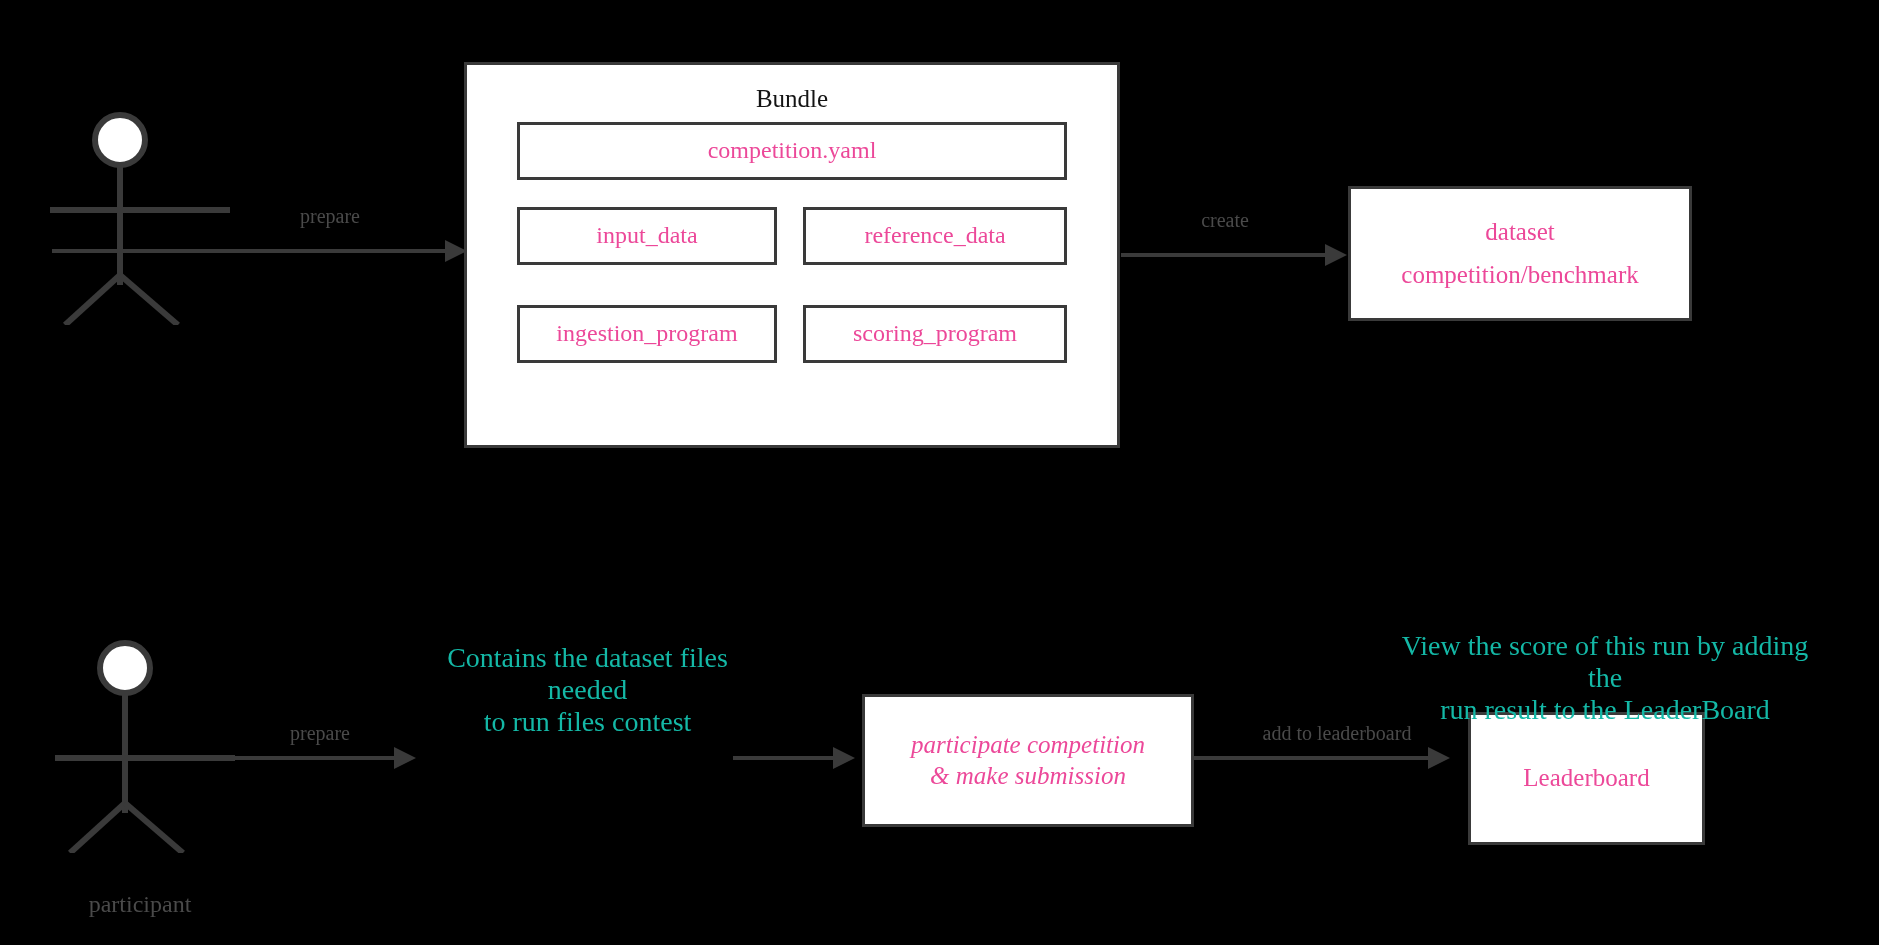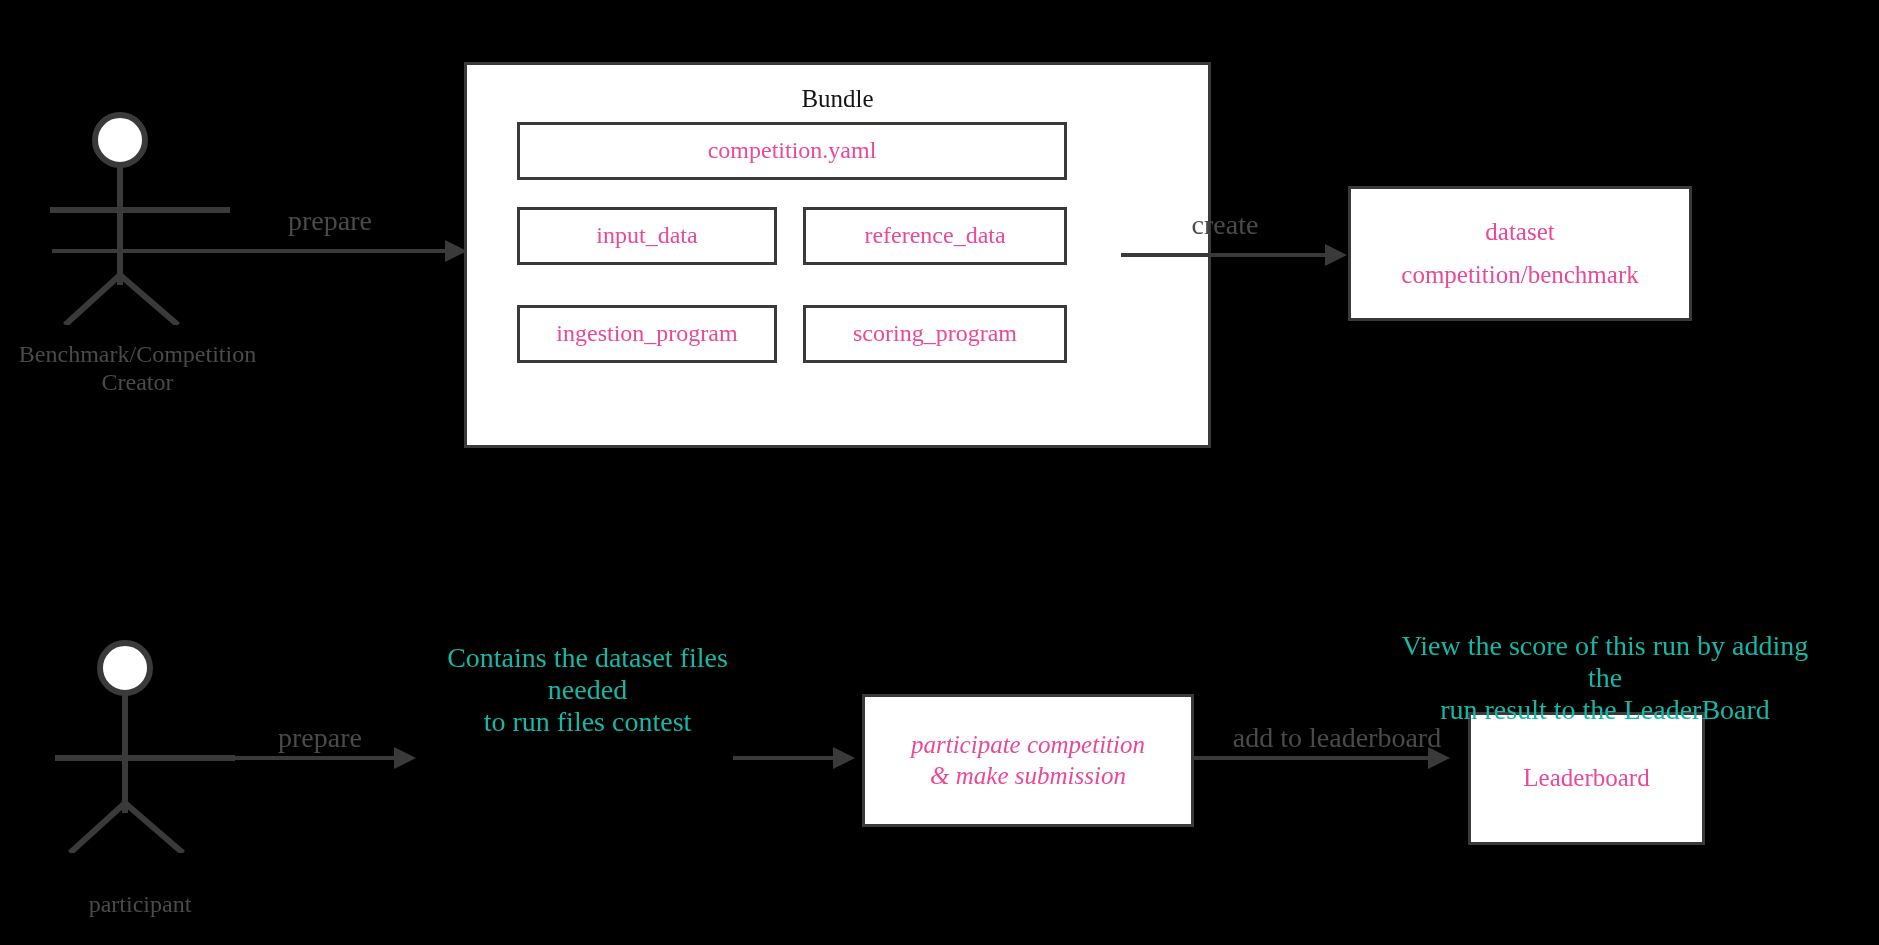--- a/index.html
+++ b/index.html
@@ -40,21 +40,21 @@
     position: absolute;
     left: 0; right: 0;
     text-align: center;
     color: #141414;
     font-size: 25px;
   }
 
   
   .edge-label {
     color: #4a4a4a;
-    font-size: 28px;
+    font-size: 20px;
     text-align: center;
     white-space: nowrap;
   }
   .note {
     color: #14b8a6;
     font-size: 28px;
     text-align: center;
     line-height: 1.15;
   }
   .actor-label {
@@ -87,30 +87,26 @@
 
   <div class="abs actor" style="left:50px; top:110px; width:180px; height:215px;">
     <svg width="180" height="215" viewBox="0 0 180 215">
       <circle cx="70" cy="30" r="25" fill="#ffffff" stroke="#3a3a3a" stroke-width="6"></circle>
       <line x1="70" y1="56" x2="70" y2="175" stroke="#3a3a3a" stroke-width="6"></line>
       <line x1="-10" y1="100" x2="180" y2="100" stroke="#3a3a3a" stroke-width="6"></line>
       <line x1="70" y1="165" x2="15" y2="215" stroke="#3a3a3a" stroke-width="6"></line>
       <line x1="70" y1="165" x2="128" y2="215" stroke="#3a3a3a" stroke-width="6"></line>
     </svg>
   </div>
-  <div class="abs actor-label" style="left:0px; top:340px; width:275px;">
-    <div>Benchmark/Competition</div>
-    <div>Creator</div>
-  </div>
 
   <div class="abs arrow-line" style="left:52px; top:249px; width:400px;"></div>
   <div class="abs arrow-head" style="left:445px; top:240px;"></div>
   <div class="abs edge-label" style="left:240px; top:205px; width:180px;">prepare</div>
 
-  <div class="abs box-outer" style="left:464px; top:62px; width:747px; height:386px;">
+  <div class="abs box-outer" style="left:464px; top:62px; width:656px; height:386px;">
     <div class="bundle-title" style="top:20px;">Bundle</div>
 
     <div class="abs box" style="left:50px; top:57px; width:550px; height:58px; font-size:24px;">
       <span class="box-text">competition.yaml</span>
     </div>
 
     <div class="abs box" style="left:50px; top:142px; width:260px; height:58px; font-size:24px;">
       <span class="box-text">input_data</span>
     </div>
 

